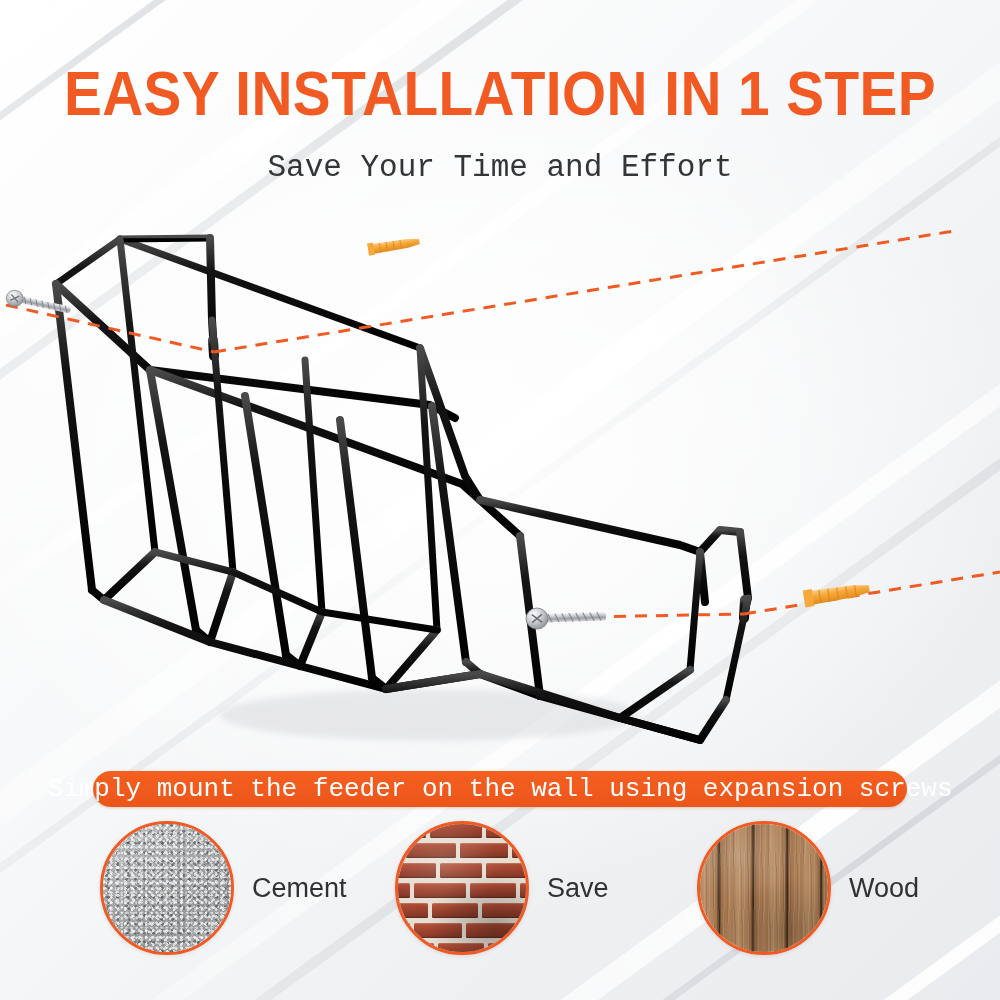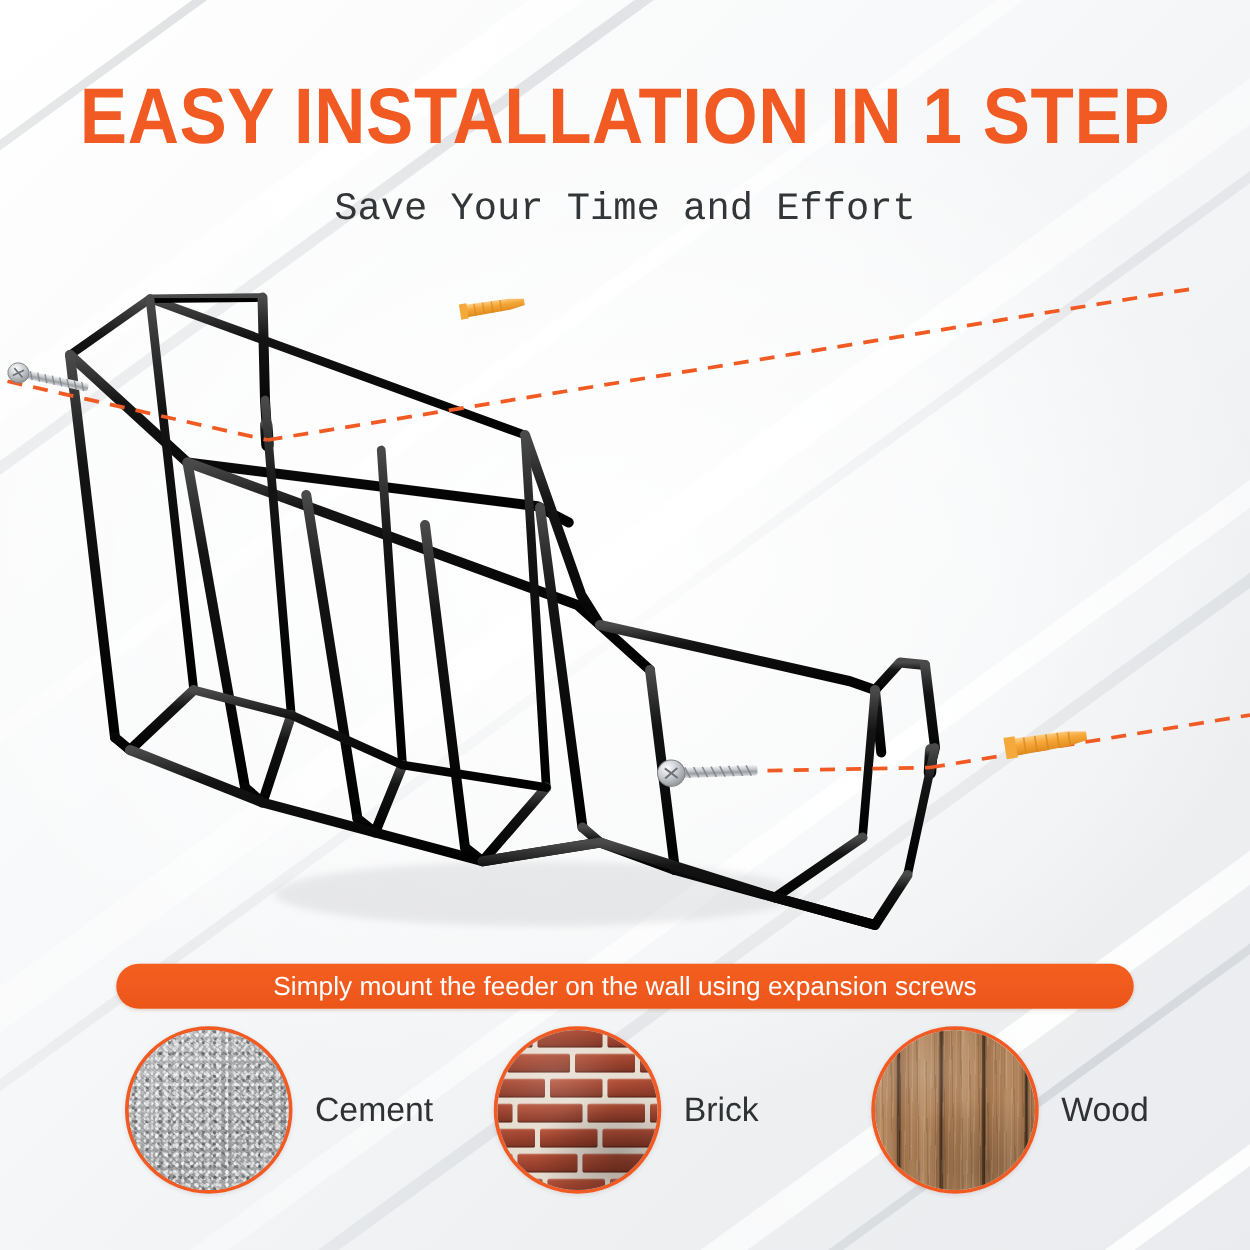--- a/index.html
+++ b/index.html
@@ -39,21 +39,21 @@
   .product{position:absolute;left:0;top:200px;width:1000px;height:560px;}
 
   
   .banner{
     position:absolute;left:93px;top:771px;width:814px;height:36px;
     background:linear-gradient(180deg,#F4601F 0%,#F05A1E 55%,#EC5518 100%);
     border-radius:18px;
     box-shadow:0 1px 3px rgba(150,80,40,.25);
     display:flex;align-items:center;justify-content:center;
   }
-  .banner-text{color:#ffffff;font-size:21px;line-height:1;white-space:nowrap;}
+  .banner-text{color:#ffffff;font-size:26px;line-height:1;white-space:nowrap;font-family:Liberation Mono, monospace;}
 
   
   .materials{position:absolute;left:0;top:818px;width:920px;height:150px;}
   .mat{position:absolute;top:0;height:140px;display:flex;align-items:center;}
   .mat-1{left:100px;}
   .mat-2{left:395px;}
   .mat-3{left:697px;}
   .swatch{
     width:134px;height:134px;border-radius:50%;
     border:3px solid #F15A22;
@@ -332,21 +332,21 @@
             <div class="brick" style="left:86px;width:50px"></div>
             <div class="brick" style="left:140px;width:42px"></div>
           </div>
           <div class="brick-row" style="top:116px">
             <div class="brick" style="left:4px;width:50px"></div>
             <div class="brick" style="left:58px;width:46px"></div>
             <div class="brick" style="left:108px;width:48px"></div>
           </div>
         </div>
       </div>
-      <div class="mat-label">Brick</div>
+      <div class="mat-label">Save</div>
     </div>
 
     <div class="mat mat-3">
       <div class="swatch">
         <div class="tex tex-wood"></div>
       </div>
       <div class="mat-label">Wood</div>
     </div>
 
   </div>

